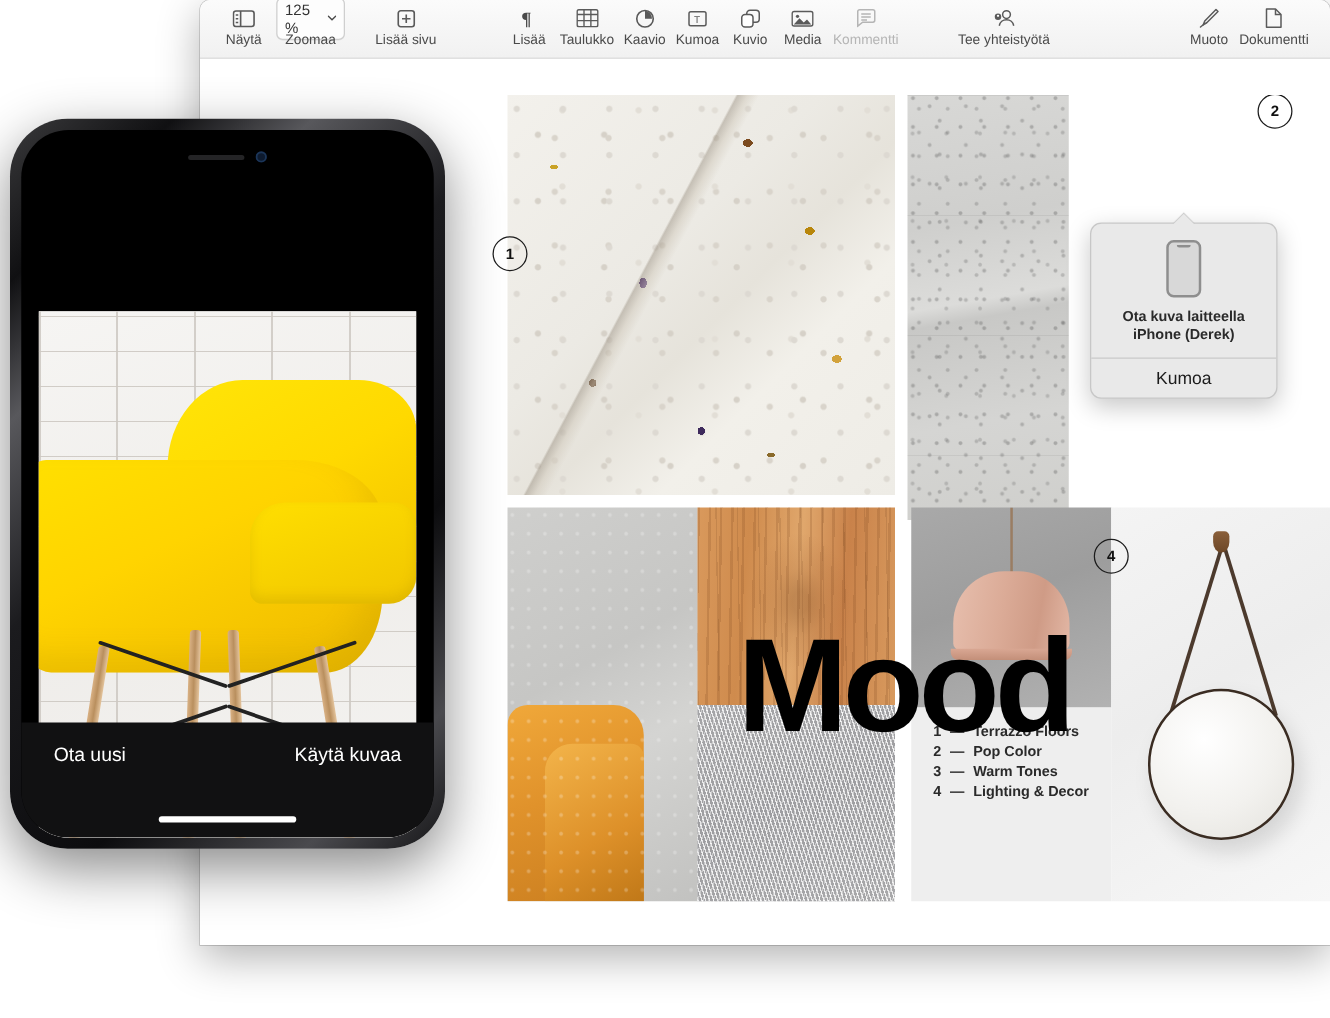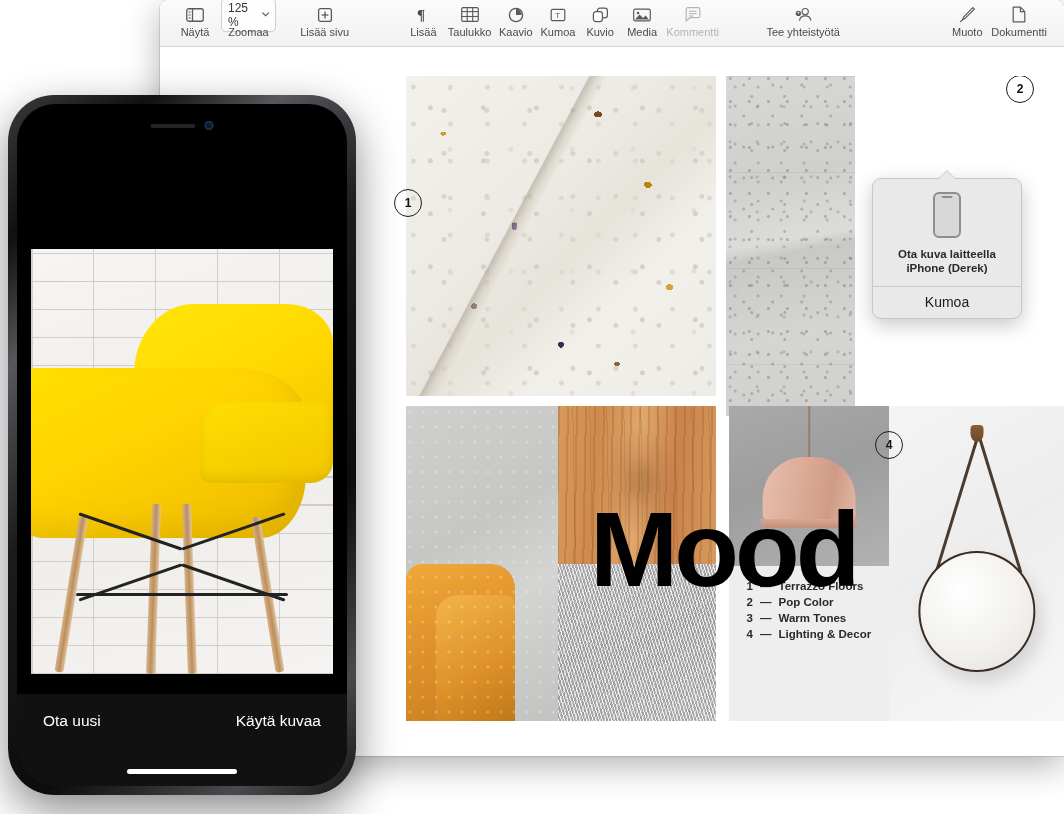--- a/index.html
+++ b/index.html
@@ -270,21 +270,21 @@
   .popover-text { font-size: 11.5px; color: #2a2a2a; line-height: 14px; }
   .popover-divider { height: 0.5px; background: #c9c9c9; }
   .popover-cancel {
     padding: 7px 0 8px 0; text-align: center;
     font-size: 14px; color: #1c1c1c;
   }
 
   
   .iphone {
     position: absolute; left: 8px; top: 95px;
-    width: 348px; height: 700px;
+    width: 348px; height: 584px;
     border-radius: 46px;
     background: linear-gradient(135deg,#3a3a3c 0%, #101012 14%, #58585c 26%, #1b1b1e 44%, #0c0c0e 70%, #4a4a4e 88%, #161618 100%);
     padding: 9px;
     box-shadow: 0 16px 44px rgba(0,0,0,.46);
     z-index: 40;
   }
   .iphone-screen {
     width: 100%; height: 100%;
     background: #000;
     border-radius: 38px;

